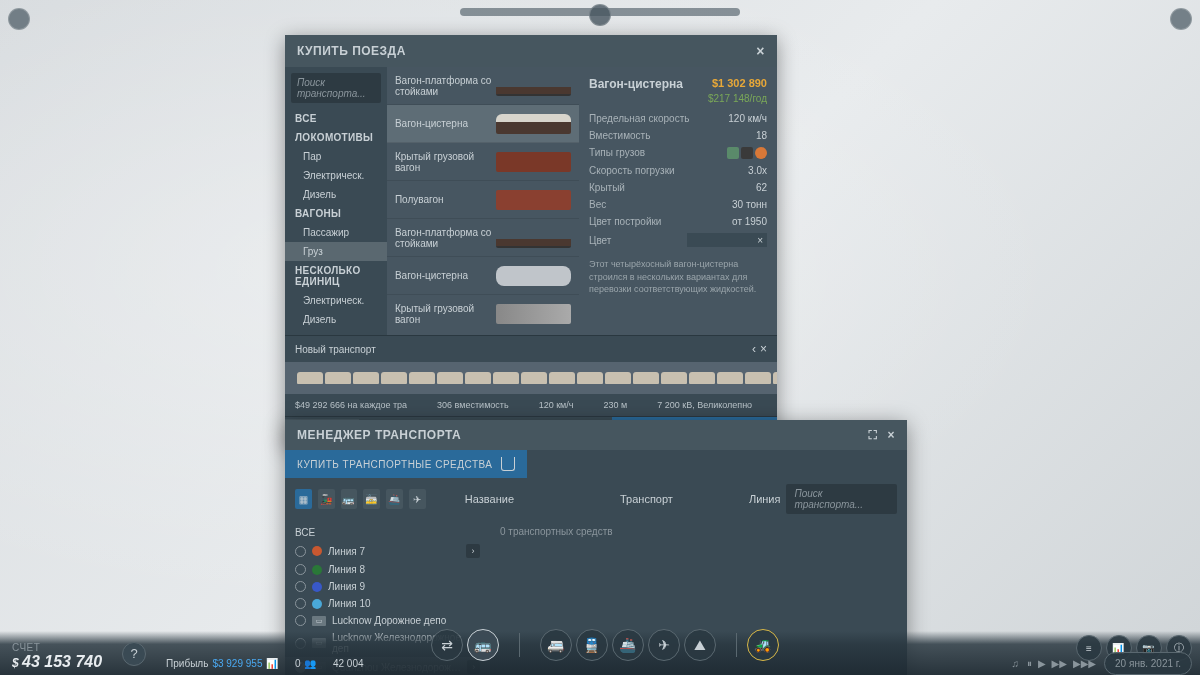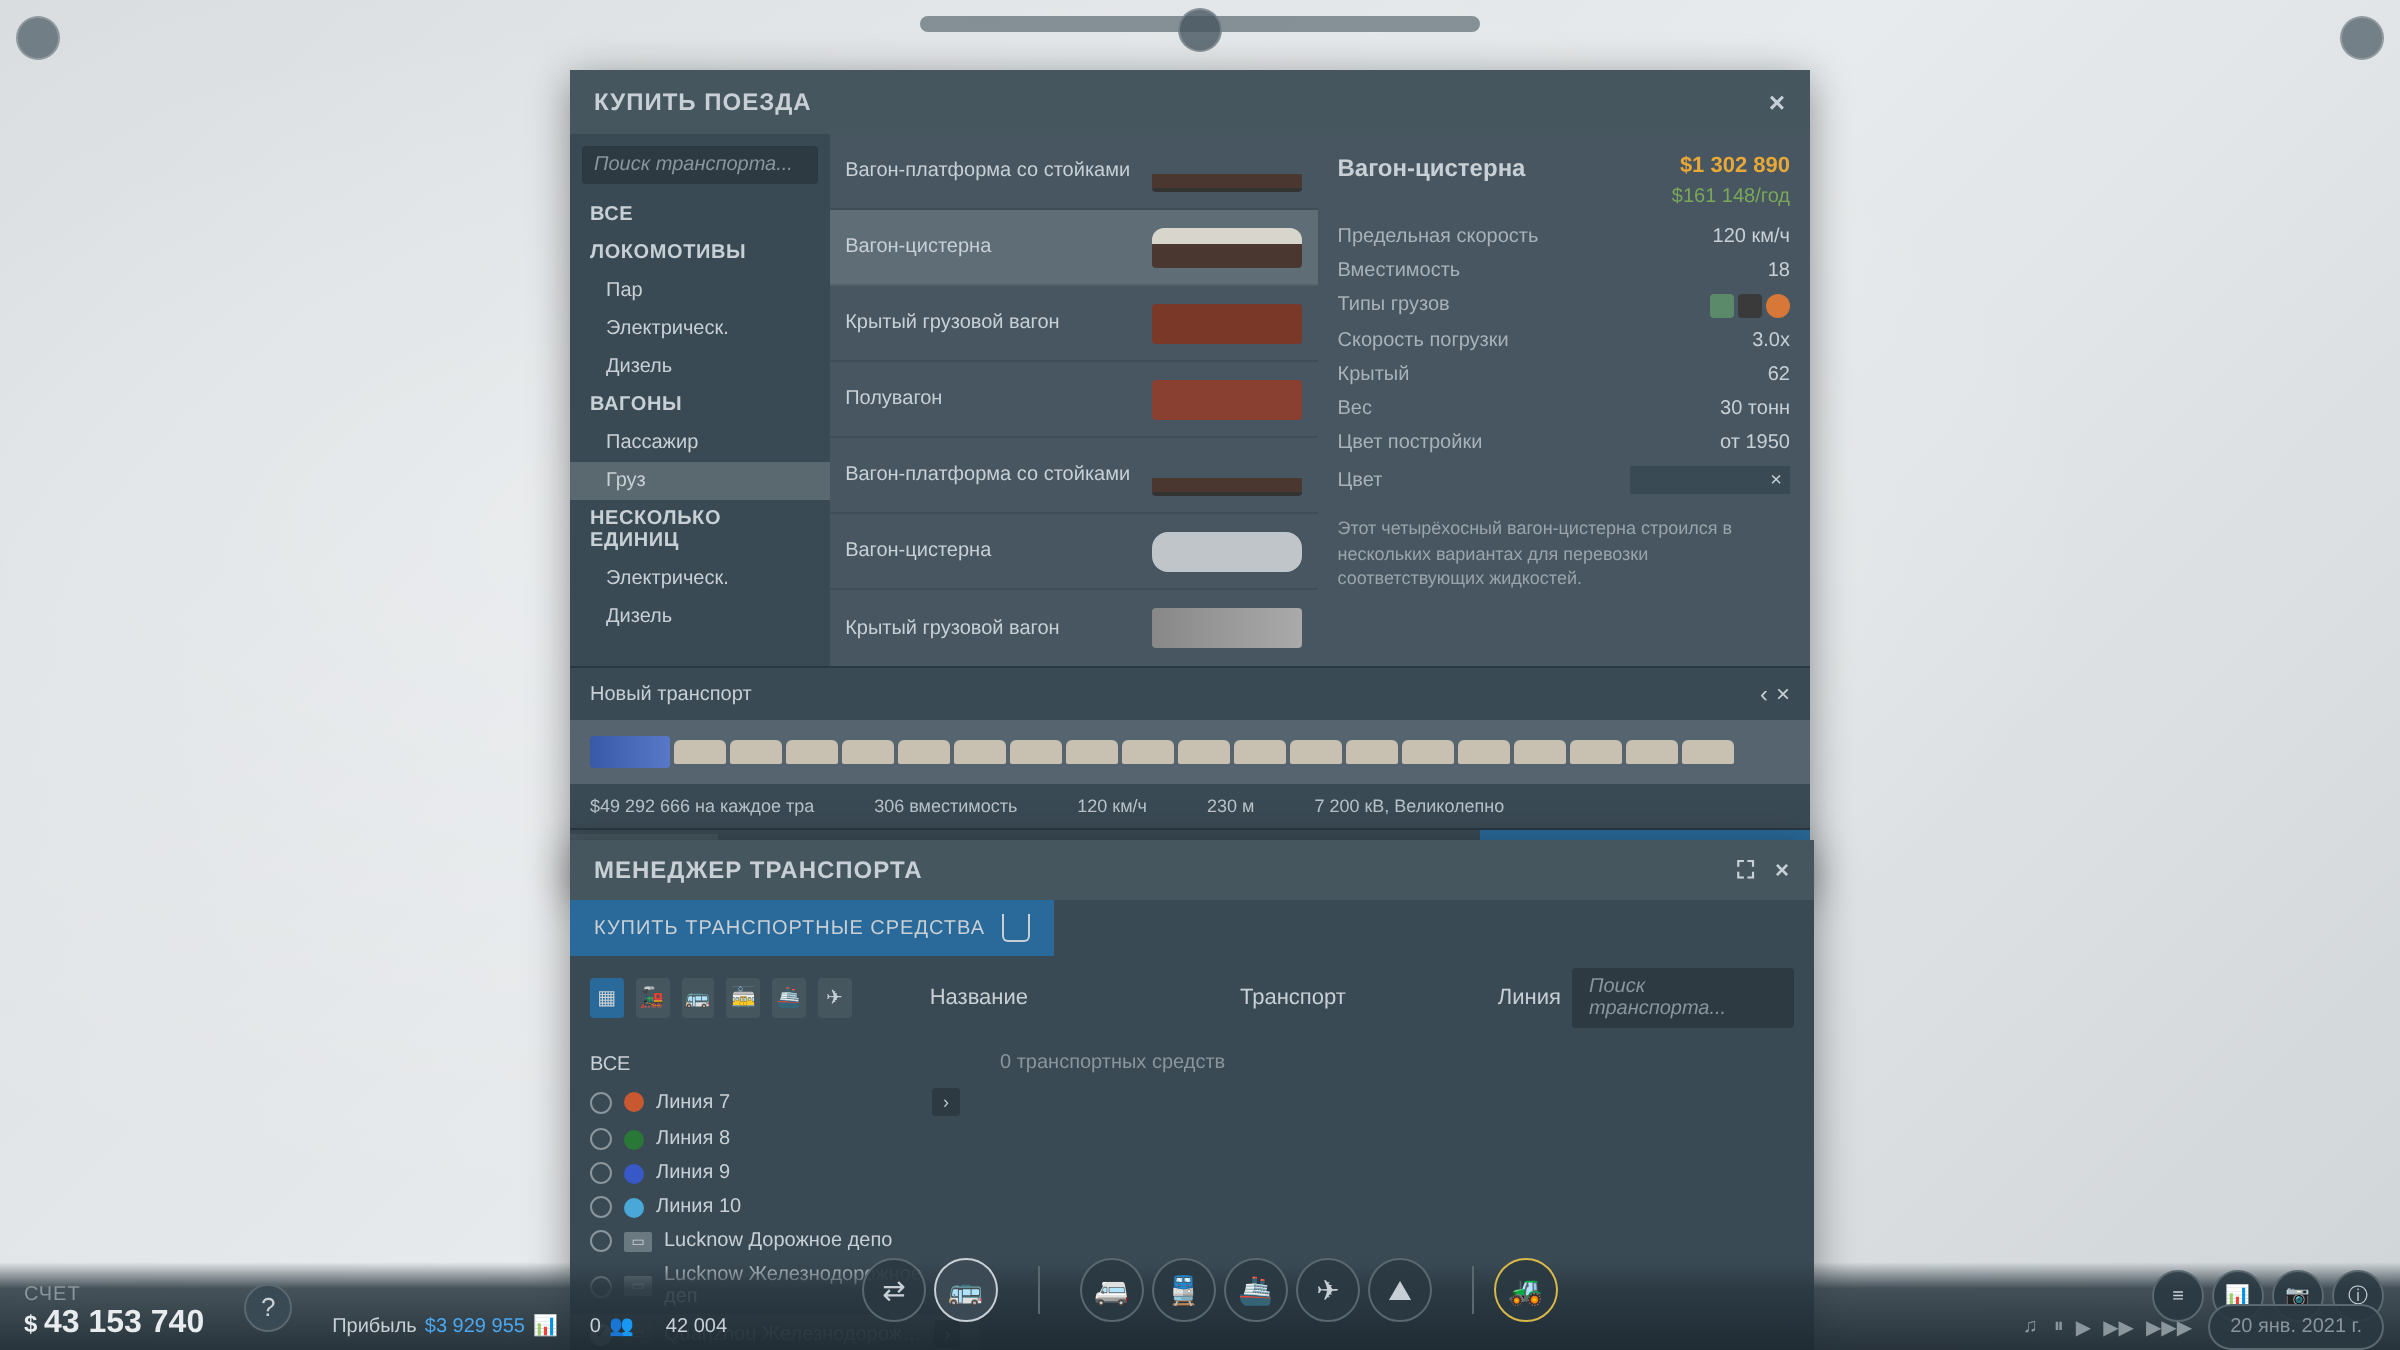--- a/index.html
+++ b/index.html
@@ -6,21 +6,21 @@
 body { width: 1200px; height: 675px; background: linear-gradient(135deg, #d8dcdf 0%, #e8ebed 50%, #d0d5d8 100%); position: relative; overflow: hidden; font-size: 11px; color: #c8d0d5; }
 .bg-overlay { position: absolute; inset: 0; background: radial-gradient(ellipse at 30% 40%, rgba(255,255,255,0.3), transparent 60%); }
 
 
 .top-bar { position: absolute; top: 8px; left: 50%; transform: translateX(-50%); width: 280px; height: 8px; background: rgba(70,85,95,0.6); border-radius: 10px; display: flex; align-items: center; justify-content: center; }
 .top-center-icon { position: absolute; top: 4px; left: 50%; transform: translateX(-50%); width: 22px; height: 22px; background: rgba(70,85,95,0.8); border-radius: 50%; border: 1px solid rgba(255,255,255,0.2); }
 .top-right-icon { position: absolute; top: 8px; right: 8px; width: 22px; height: 22px; background: rgba(70,85,95,0.7); border-radius: 50%; border: 1px solid rgba(255,255,255,0.2); }
 .top-left-icon { position: absolute; top: 8px; left: 8px; width: 22px; height: 22px; background: rgba(70,85,95,0.7); border-radius: 50%; border: 1px solid rgba(255,255,255,0.2); }
 
 
-.buy-window { position: absolute; top: 35px; left: 285px; width: 620px; background: #3a4a54; border-radius: 2px; box-shadow: 0 4px 20px rgba(0,0,0,0.4); }
+.buy-window { position: absolute; top: 35px; left: 285px; width: 492px; background: #3a4a54; border-radius: 2px; box-shadow: 0 4px 20px rgba(0,0,0,0.4); }
 .window-header { background: #46565f; padding: 8px 12px; display: flex; justify-content: space-between; align-items: center; font-size: 12px; font-weight: bold; letter-spacing: 0.5px; }
 .window-header .close { cursor: pointer; font-size: 14px; }
 .buy-body { display: flex; }
 .buy-left { width: 130px; background: #3a4a54; padding: 6px 0; }
 .search-box { margin: 0 6px 6px; background: #2d3a42; padding: 4px 6px; border-radius: 2px; font-size: 10px; color: #8a959c; font-style: italic; }
 .cat-header { padding: 4px 10px; font-size: 10px; font-weight: bold; letter-spacing: 0.3px; }
 .cat-item { padding: 4px 18px; font-size: 10px; cursor: pointer; }
 .cat-item.selected { background: #5a6870; }
 .buy-middle { width: 245px; background: #475661; }
 .vehicle-row { display: flex; align-items: center; padding: 6px 8px; border-bottom: 1px solid rgba(0,0,0,0.1); cursor: pointer; min-height: 38px; }
@@ -81,21 +81,21 @@
 .line-radio.checked::after { content: '✓'; position: absolute; top: -2px; left: 1px; font-size: 9px; color: #3a4a54; }
 .line-dot { width: 10px; height: 10px; border-radius: 50%; flex-shrink: 0; }
 .line-icon { width: 14px; height: 10px; background: #6a7880; border-radius: 1px; flex-shrink: 0; font-size: 7px; display: flex; align-items: center; justify-content: center; }
 .arrow-btn { width: 14px; height: 14px; background: #2d3a42; border-radius: 2px; display: flex; align-items: center; justify-content: center; font-size: 9px; cursor: pointer; }
 .mgr-right { flex: 1; padding: 6px 10px; font-size: 10px; color: #8a959c; }
 
 
 .bottom-bar { position: absolute; bottom: 0; left: 0; right: 0; height: 44px; background: linear-gradient(180deg, rgba(42,56,65,0) 0%, rgba(42,56,65,0.85) 30%, rgba(30,42,50,0.95) 100%); display: flex; align-items: flex-end; }
 .money-box { padding: 4px 12px; }
 .money-label { font-size: 10px; color: #8a959c; letter-spacing: 0.5px; }
-.money-val { font-size: 16px; font-weight: bold; color: #e8ecef; }
+.money-val { font-size: 16px; font-weight: bold; color: #e8ecef; font-style: italic; }
 .bottom-stats { display: flex; align-items: center; gap: 16px; padding: 6px 12px; font-size: 10px; }
 .stat-item { display: flex; align-items: center; gap: 4px; }
 .profit { color: #4aa8f0; }
 .help-btn { width: 24px; height: 24px; background: #3a4a54; border-radius: 50%; border: 1px solid #5a6870; display: flex; align-items: center; justify-content: center; margin: 0 8px 6px; font-size: 13px; cursor: pointer; }
 
 
 .center-toolbar { position: absolute; bottom: 14px; left: 50%; transform: translateX(-50%); display: flex; gap: 4px; align-items: center; }
 .ct-btn { width: 32px; height: 32px; background: rgba(42,56,65,0.9); border: 1.5px solid #5a6870; border-radius: 50%; cursor: pointer; display: flex; align-items: center; justify-content: center; font-size: 14px; }
 .ct-btn.active { border-color: #c8d0d5; background: rgba(60,75,85,0.95); }
 .ct-btn.hl { border-color: #d8b848; color: #d8b848; }
@@ -166,21 +166,21 @@
       <div class="vehicle-row" style="border-bottom:none">
           <span class="vehicle-name">Крытый грузовой вагон</span>
           <div class="vehicle-img"></div>
         </div>
     </div>
     <div class="buy-right">
       <div class="detail-header">
         <span class="detail-title">Вагон-цистерна</span>
         <span class="price">$1 302 890</span>
       </div>
-      <div class="price-sub">$161 148/год</div>
+      <div class="price-sub">$217 148/год</div>
       <div style="height:6px"></div>
       <div class="spec-row">
           <span class="spec-label">Предельная скорость</span>
           <span>120 км/ч</span>
         </div>
       <div class="spec-row">
           <span class="spec-label">Вместимость</span>
           <span>18</span>
         </div>
       <div class="spec-row">

